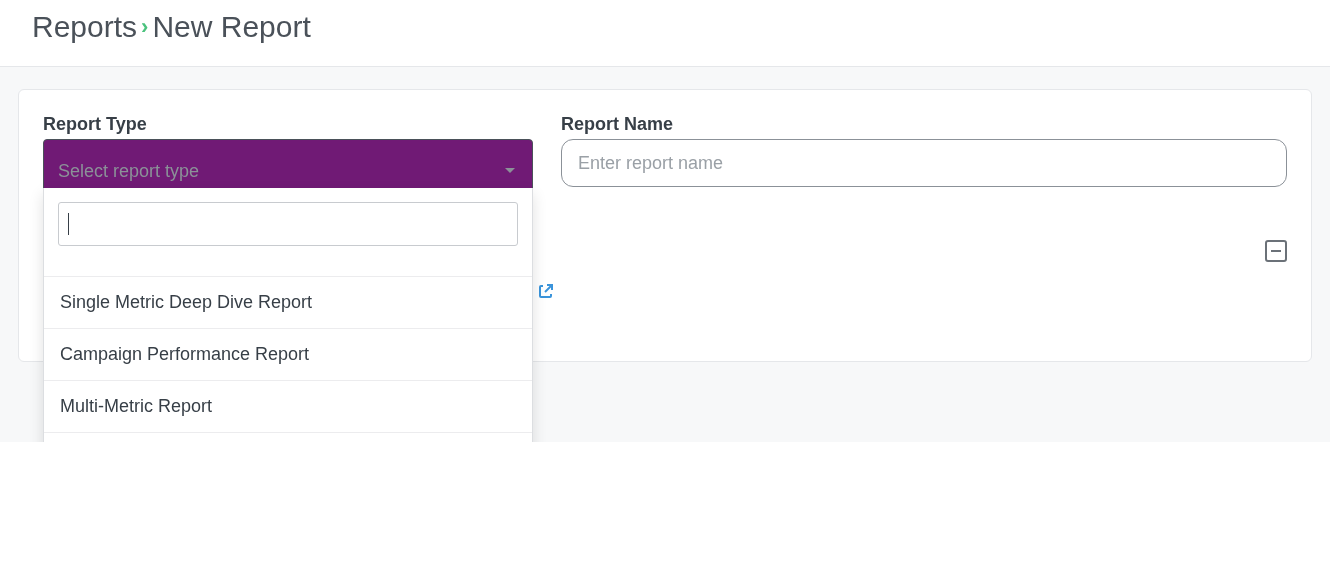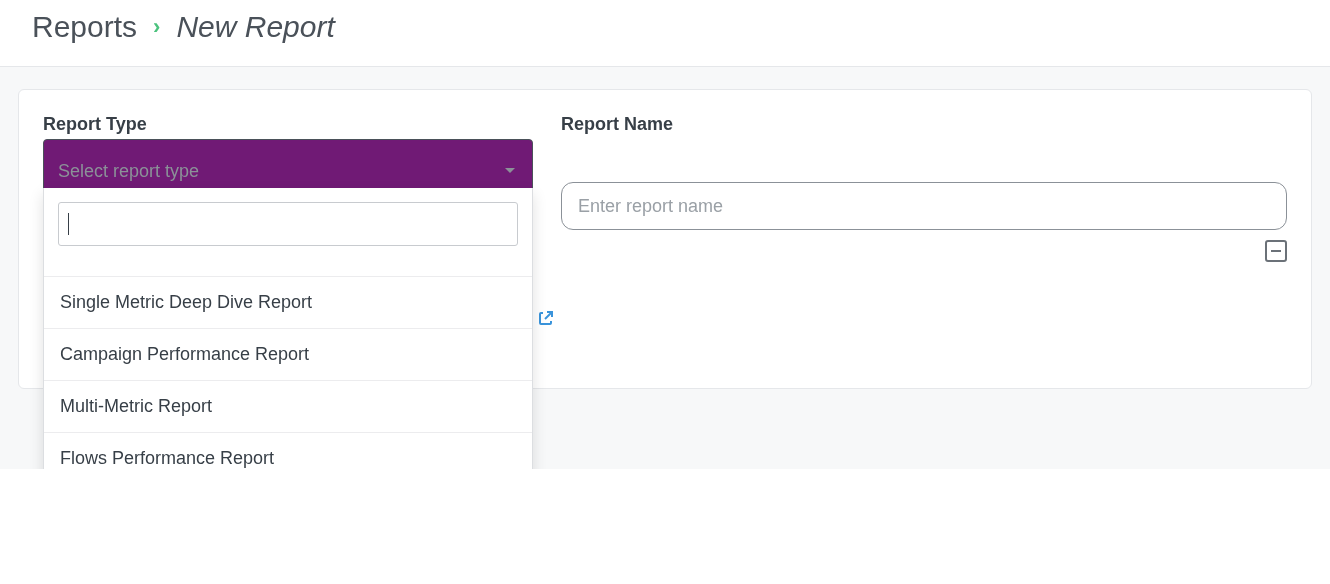--- a/index.html
+++ b/index.html
@@ -13,36 +13,35 @@
       width: 1330px;
       color: #373f47;
     }
     .header {
       padding: 10px 32px 22px 32px;
       background: #fff;
     }
     .breadcrumb {
       display: flex;
       align-items: center;
-      gap: 16px;
+      gap: 4px;
       font-size: 30px;
       font-weight: 400;
       color: #4a5159;
     }
     .breadcrumb-link {
       color: #4a5159;
     }
     .breadcrumb-sep {
       color: #4bc27d;
       font-weight: 600;
       font-size: 22px;
     }
     .breadcrumb-current {
       color: #4a5159;
-      font-style: italic;
     }
     .main-area {
       background: #f7f8f9;
       border-top: 1px solid #e5e7ea;
       padding: 22px 18px 80px 18px;
     }
     .card {
       background: #fff;
       border: 1px solid #e5e7ea;
       border-radius: 6px;
@@ -55,21 +54,20 @@
     }
     .form-col {
       flex: 0 0 490px;
       display: flex;
       flex-direction: column;
     }
     .form-col-wide {
       flex: 1;
       display: flex;
       flex-direction: column;
-      gap: 43px;
     }
     .field-label {
       font-size: 18px;
       font-weight: 600;
       color: #373f47;
       margin-bottom: 4px;
     }
     .select-trigger {
       position: relative;
       border: 1px solid #4a5159;

